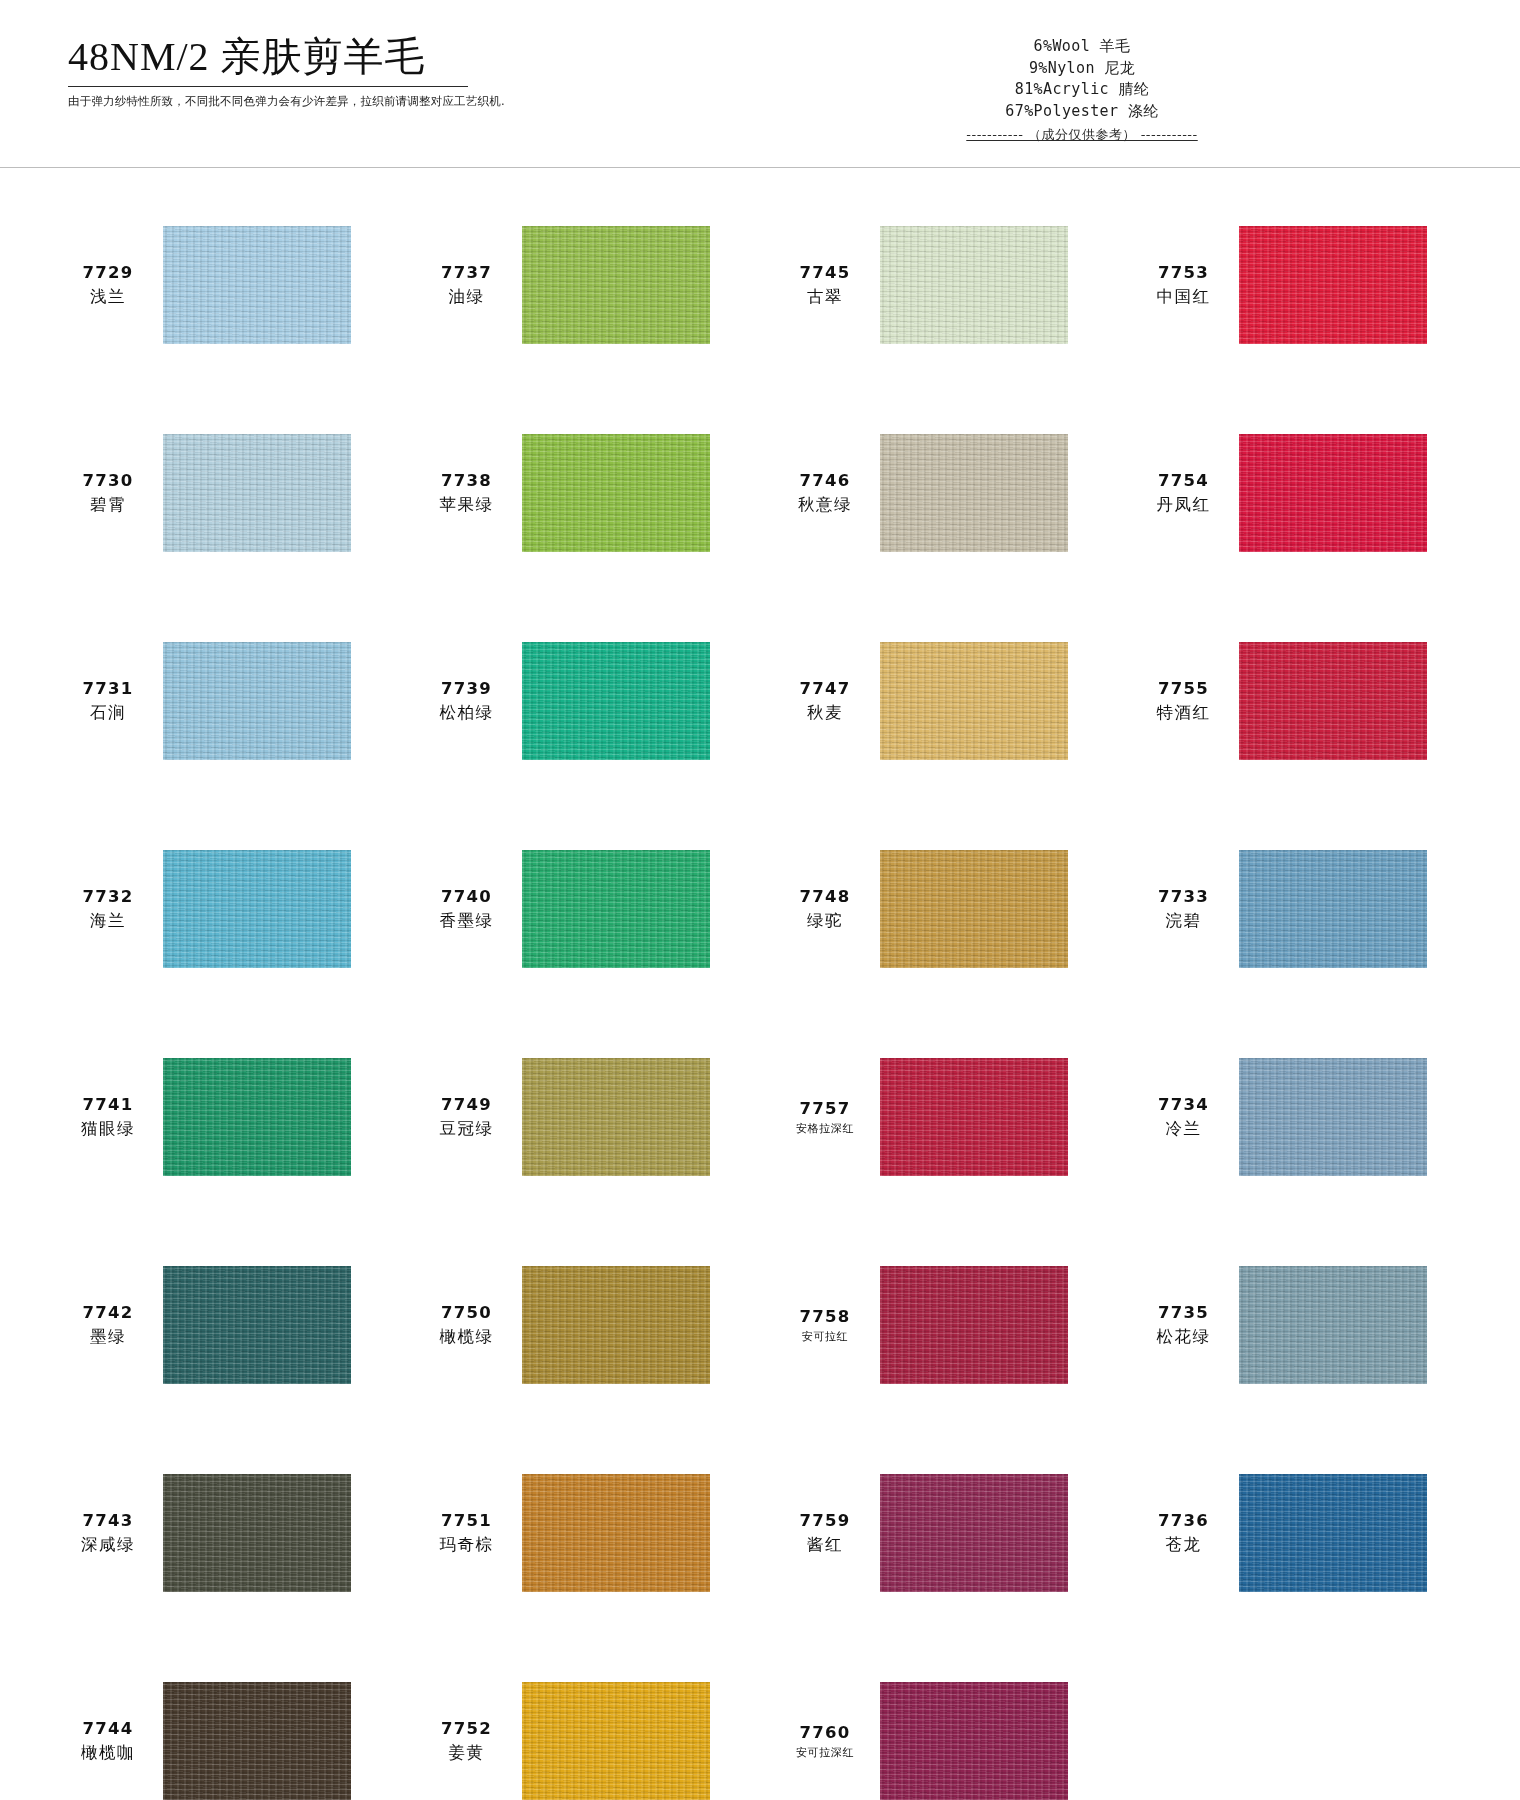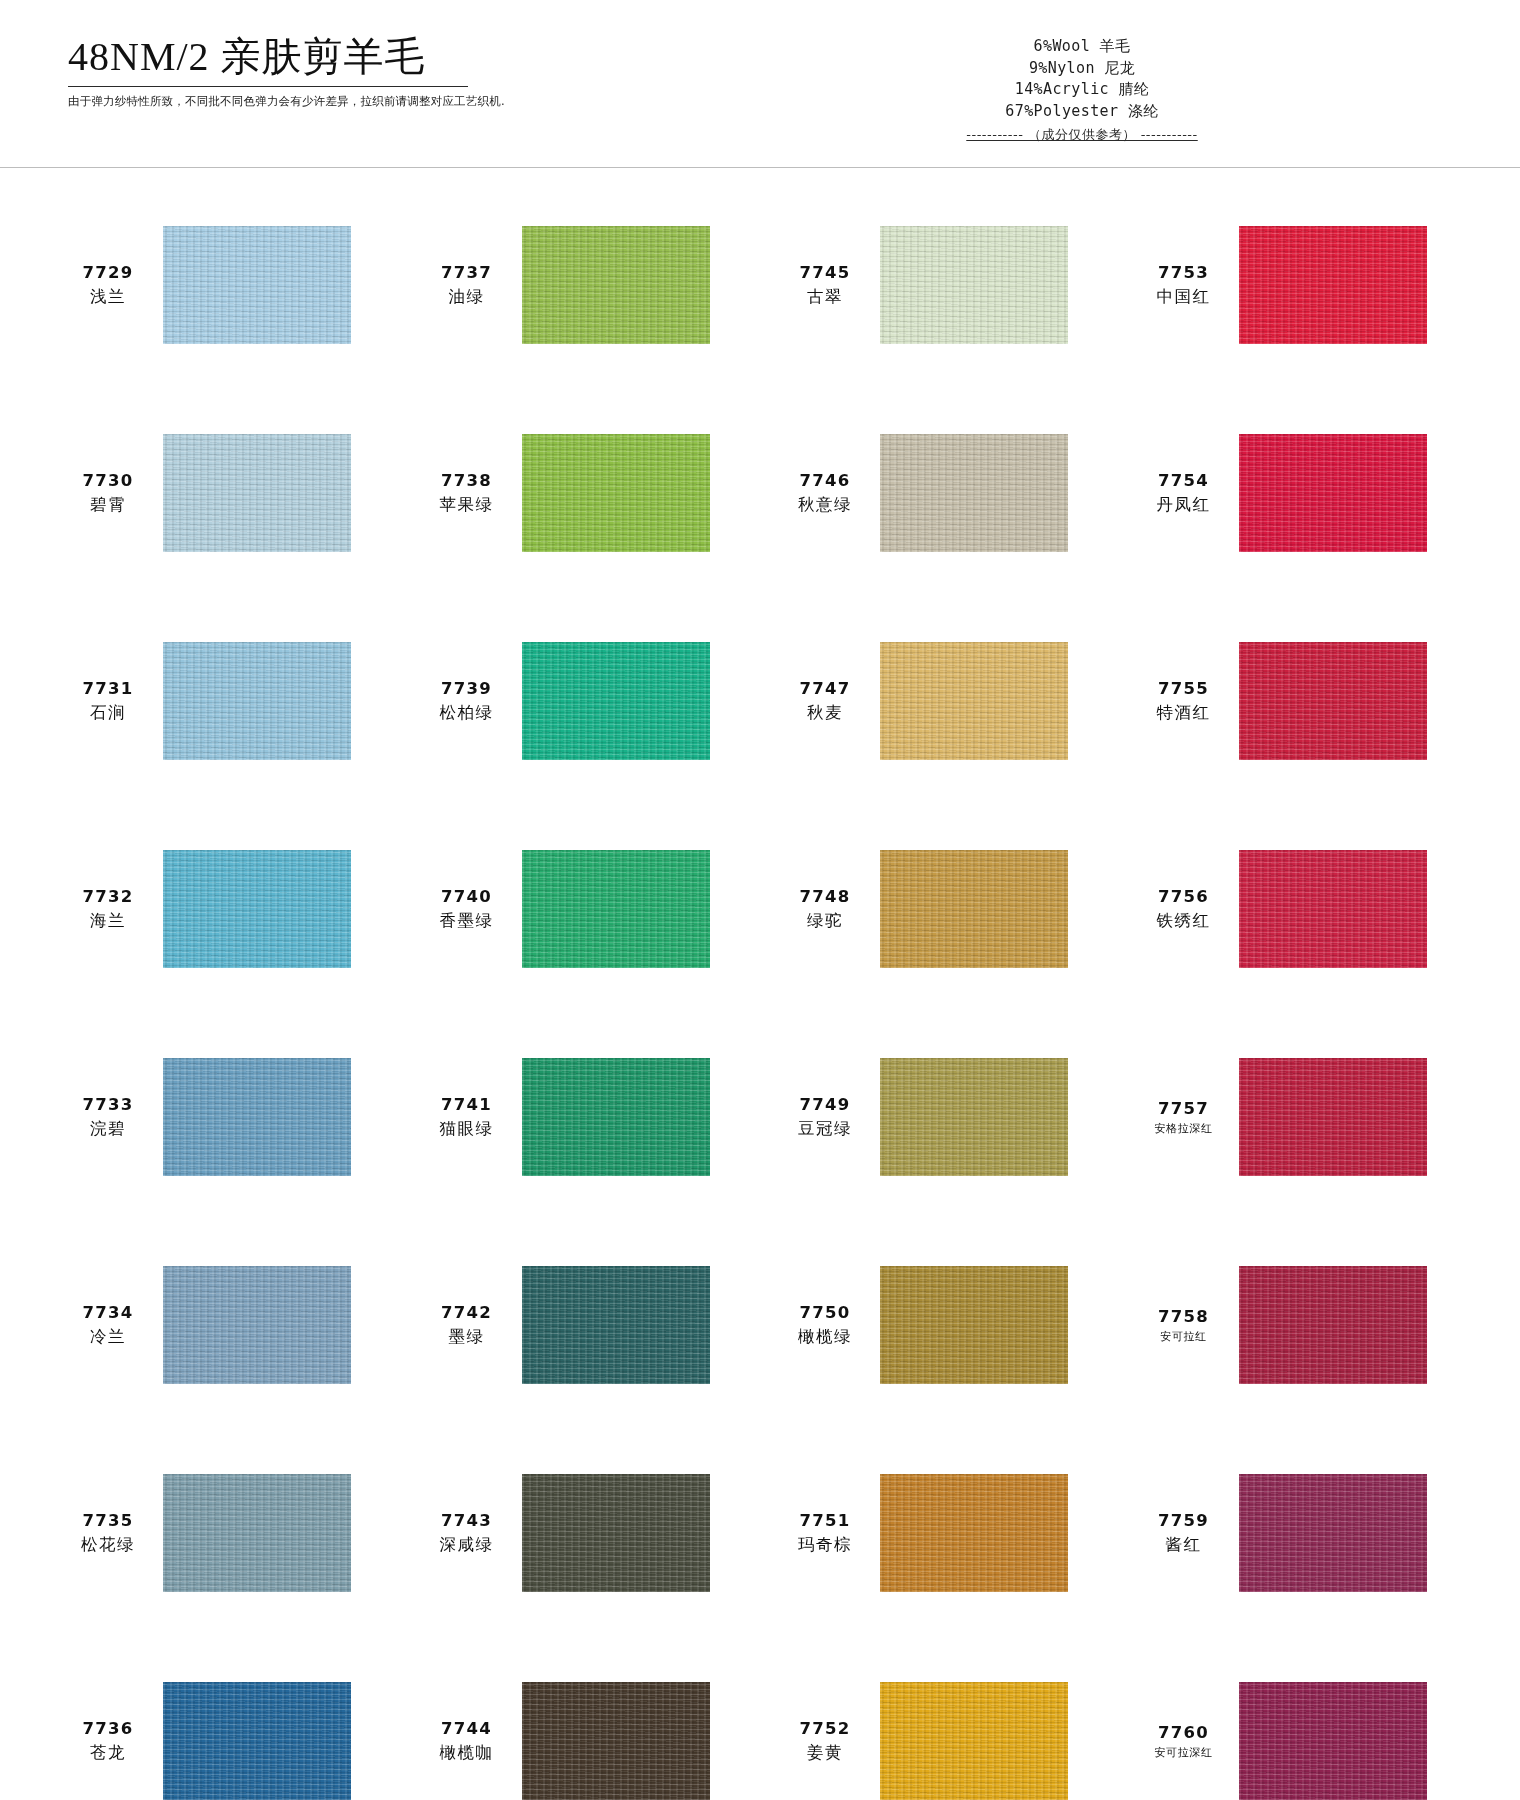--- a/index.html
+++ b/index.html
@@ -121,21 +121,21 @@
 
     <div class="title-block">
       <div class="title">48NM/2  亲肤剪羊毛</div>
       <div class="title-rule"></div>
       <div class="subtitle">由于弹力纱特性所致，不同批不同色弹力会有少许差异，拉织前请调整对应工艺织机.</div>
     </div>
 
     <div class="comp-block">
       <div class="comp-line">6%Wool  羊毛</div>
       <div class="comp-line">9%Nylon  尼龙</div>
-      <div class="comp-line">14%Acrylic  腈纶</div>
+      <div class="comp-line">81%Acrylic  腈纶</div>
       <div class="comp-line">67%Polyester  涤纶</div>
       <div class="comp-note">----------- （成分仅供参考） -----------</div>
     </div>
 
     <div class="header-rule"></div>
   </div>
 
   <div class="grid" id="swatch-grid">
       <div class="cell">
         <div class="labels">
@@ -237,27 +237,20 @@
       </div>
       <div class="cell">
         <div class="labels">
           <div class="code">7748</div>
           <div class="cname">绿驼</div>
         </div>
         <div class="swatch" style="background-color: rgb(196, 154, 70);"></div>
       </div>
       <div class="cell">
         <div class="labels">
-          <div class="code">7756</div>
-          <div class="cname">铁绣红</div>
-        </div>
-        <div class="swatch" style="background-color: rgb(203, 34, 68);"></div>
-      </div>
-      <div class="cell">
-        <div class="labels">
           <div class="code">7733</div>
           <div class="cname">浣碧</div>
         </div>
         <div class="swatch" style="background-color: rgb(106, 159, 192);"></div>
       </div>
       <div class="cell">
         <div class="labels">
           <div class="code">7741</div>
           <div class="cname">猫眼绿</div>
         </div>

